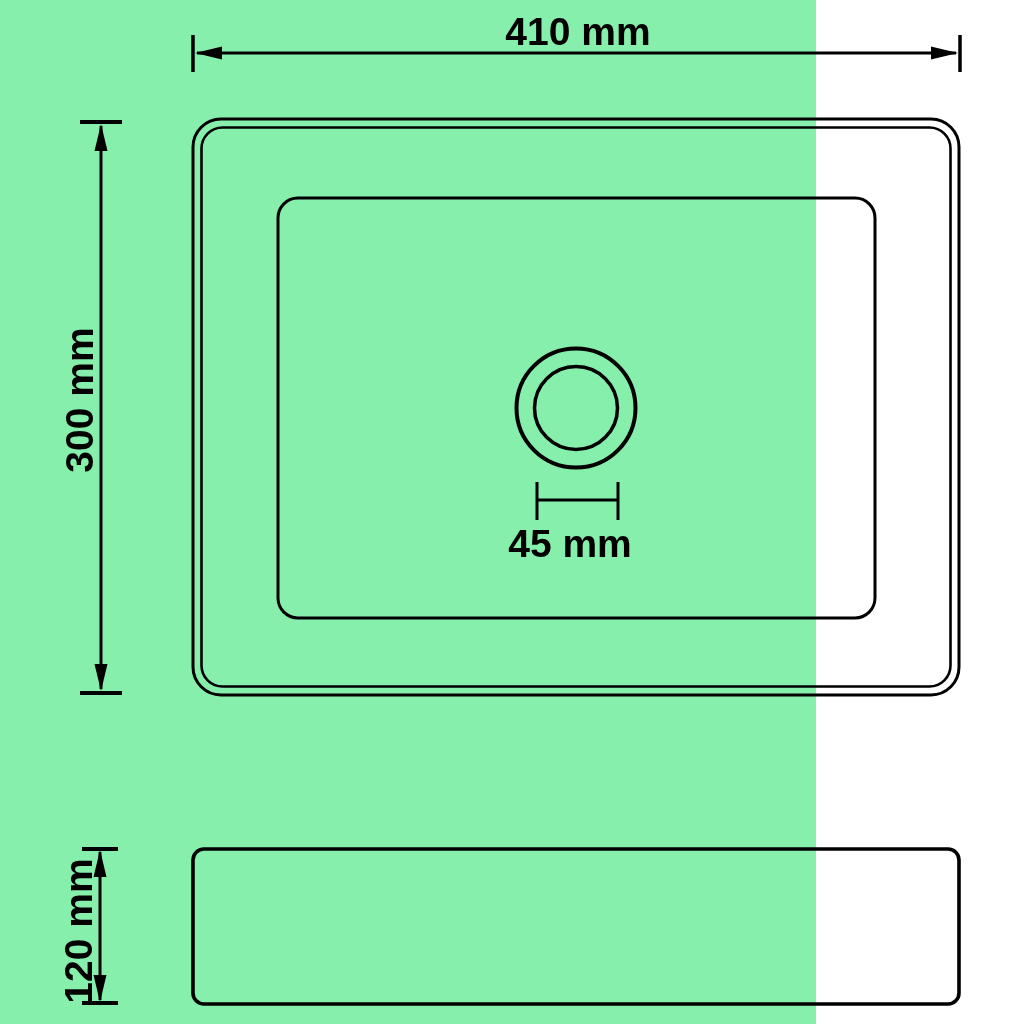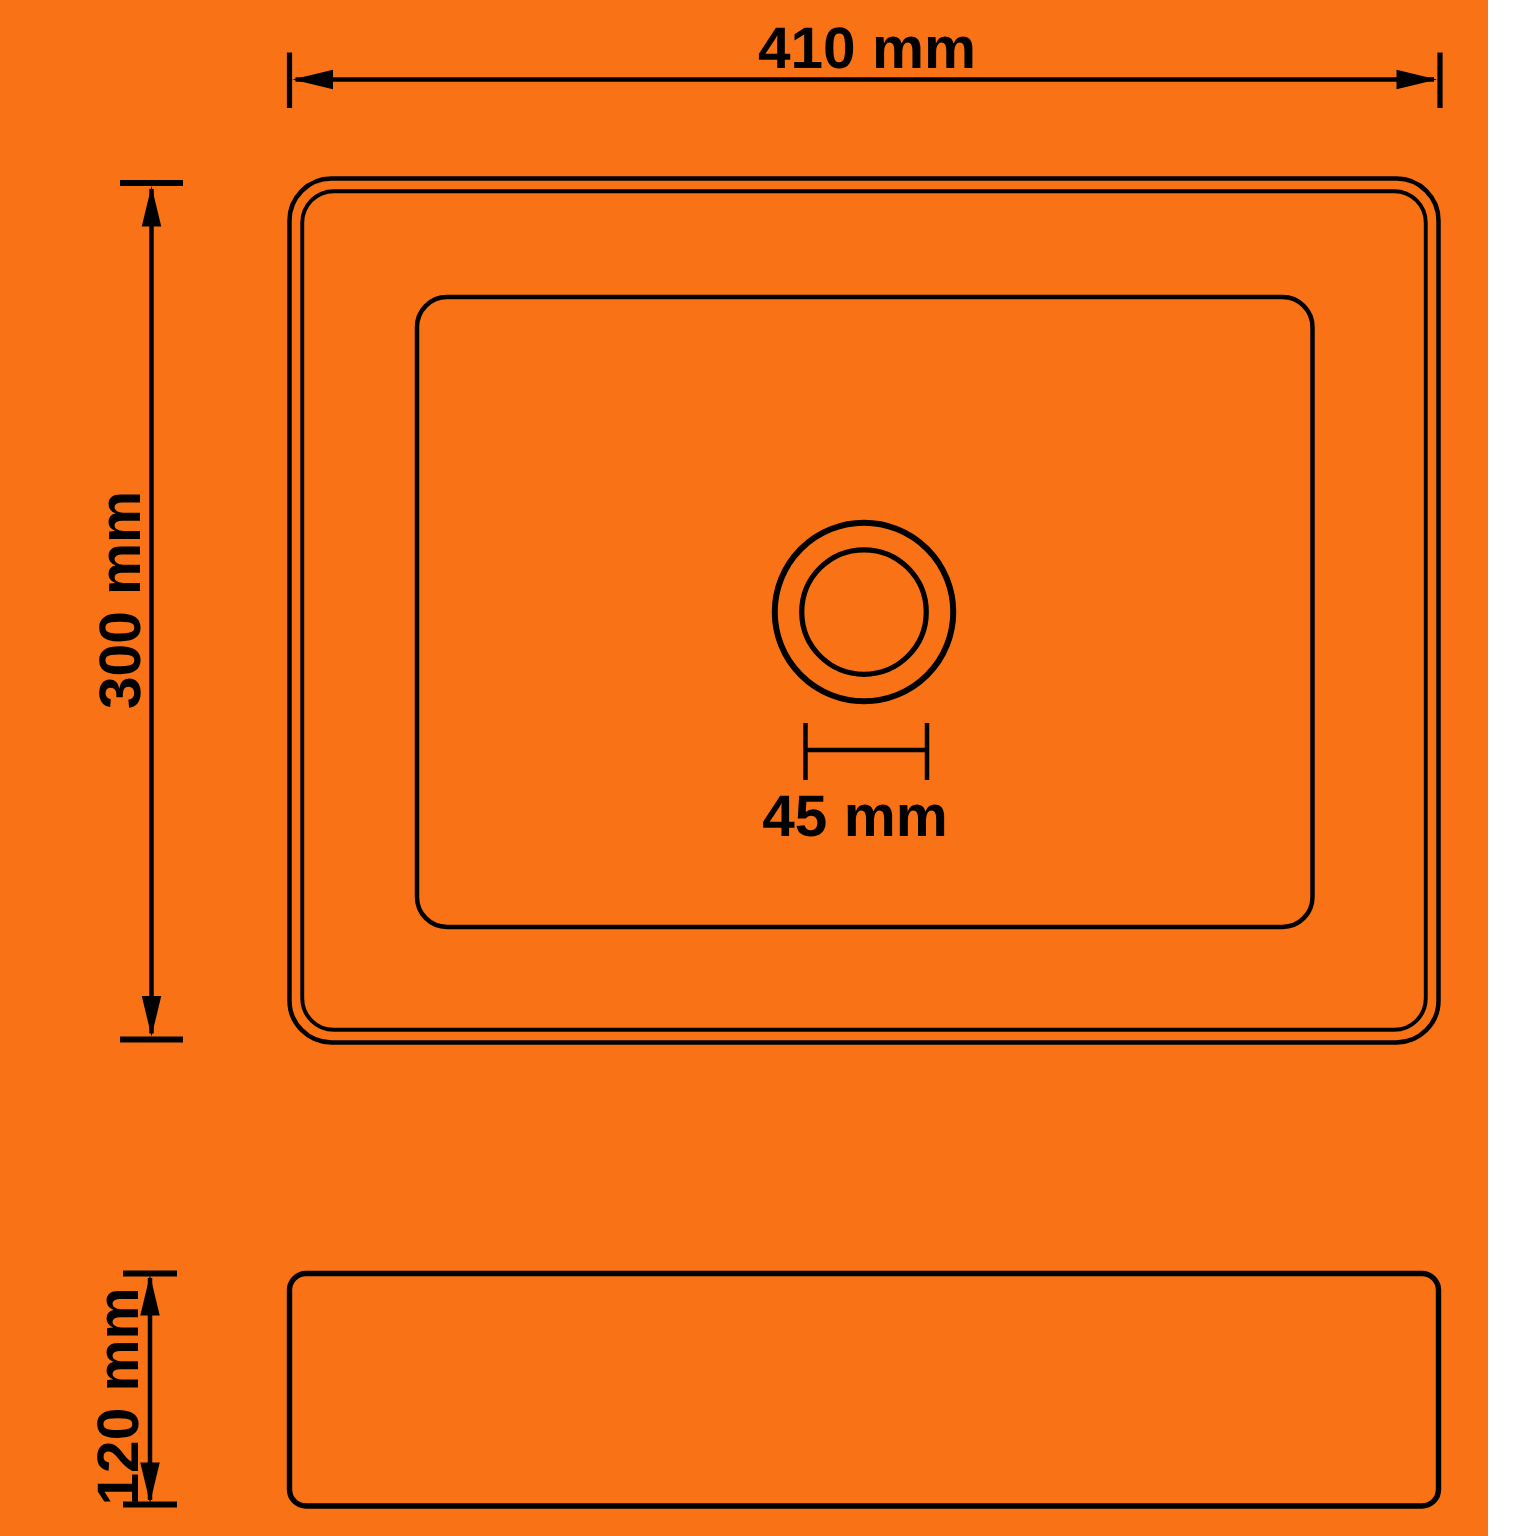--- a/index.html
+++ b/index.html
@@ -5,23 +5,23 @@
   html, body {
     margin: 0;
     padding: 0;
     background: #ffffff;
     width: 1024px;
     height: 1024px;
     overflow: hidden;
   }
   .drawing-wrap {
     position: relative;
-    width: 992px;
+    width: 816px;
     height: 1024px;
-    background: #f97316;
+    background: #86efac;
   }
   svg { display: block; }
   .stroke {
     fill: none;
     stroke: #000000;
     stroke-linecap: butt;
   }
   .fillshape {
     fill: #000000;
     stroke: none;

